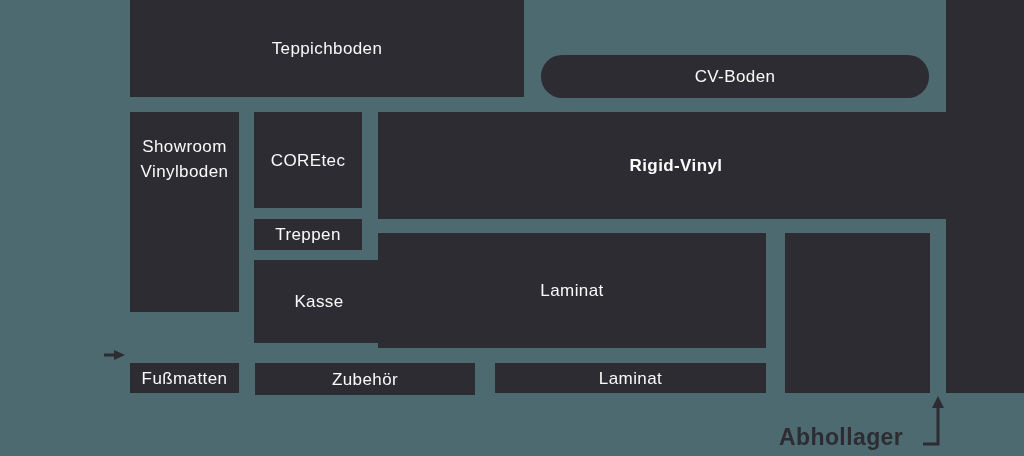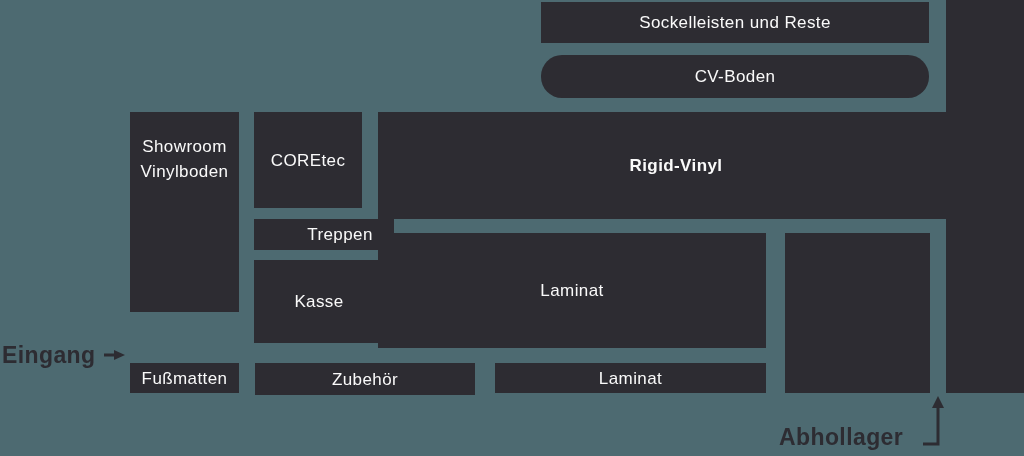--- a/index.html
+++ b/index.html
@@ -51,44 +51,44 @@
     letter-spacing:0.4px;
     white-space:nowrap;
   }
   .arrow{position:absolute;}
 </style>
 </head>
 <body>
 
 <div class="floorplan">
 
+  <div class="zone" style="left:130px;top:0;width:394px;height:97px;">
+    <span>Teppichboden</span>
+  </div>
 
-  <div class="zone" style="left:541px;top:2px;width:388px;height:41px;">
-    <span>Sockelleisten und Reste</span>
-  </div>
 
   <div class="zone" style="left:541px;top:55px;width:388px;height:43px;border-radius:21px;">
     <span>CV-Boden</span>
   </div>
 
   <div class="zone" style="left:946px;top:0;width:78px;height:393px;"></div>
 
   <div class="zone multi" style="left:130px;top:112px;width:109px;height:200px;">
     <div class="multi-label" style="top:22px;">Showroom Vinylboden</div>
   </div>
 
   <div class="zone" style="left:254px;top:112px;width:108px;height:96px;justify-content:center;">
     <span>COREtec</span>
   </div>
 
   <div class="zone" style="left:378px;top:112px;width:596px;height:107px;font-weight:bold;">
     <span>Rigid-Vinyl</span>
   </div>
 
-  <div class="zone" style="left:254px;top:219px;width:108px;height:31px;padding-left:32px;">
+  <div class="zone" style="left:254px;top:219px;width:108px;height:31px;">
     <span>Treppen</span>
   </div>
 
   <div class="zone" style="left:254px;top:248px;width:130px;height:83px;margin-top:12px;">
     <span>Kasse</span>
   </div>
 
   <div class="zone" style="left:378px;top:233px;width:388px;height:115px;">
     <span>Laminat</span>
   </div>
@@ -100,21 +100,20 @@
   </div>
 
   <div class="zone" style="left:255px;top:363px;width:220px;height:32px;">
     <span>Zubehör</span>
   </div>
 
   <div class="zone" style="left:495px;top:363px;width:271px;height:30px;">
     <span>Laminat</span>
   </div>
 
-  <div class="annotation" style="left:2px;top:342px;">Eingang</div>
   <svg class="arrow" style="left:104px;top:349px;" width="22" height="12" viewBox="0 0 22 12">
     <line x1="0" y1="6" x2="11" y2="6" stroke="#2D2C32" stroke-width="3"></line>
     <polygon points="10,1 21,6 10,11" fill="#2D2C32"></polygon>
   </svg>
 
   <div class="annotation" style="left:779px;top:424px;">Abhollager</div>
   <svg class="arrow" style="left:920px;top:394px;" width="28" height="54" viewBox="0 0 28 54">
     <path d="M3 50 H18 V12" fill="none" stroke="#2D2C32" stroke-width="3"></path>
     <polygon points="18,2 12,14 24,14" fill="#2D2C32"></polygon>
   </svg>

